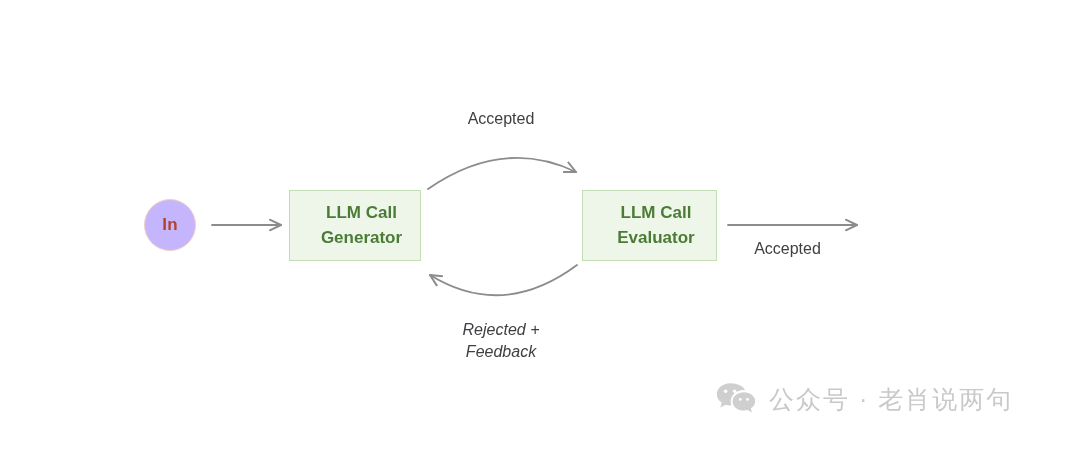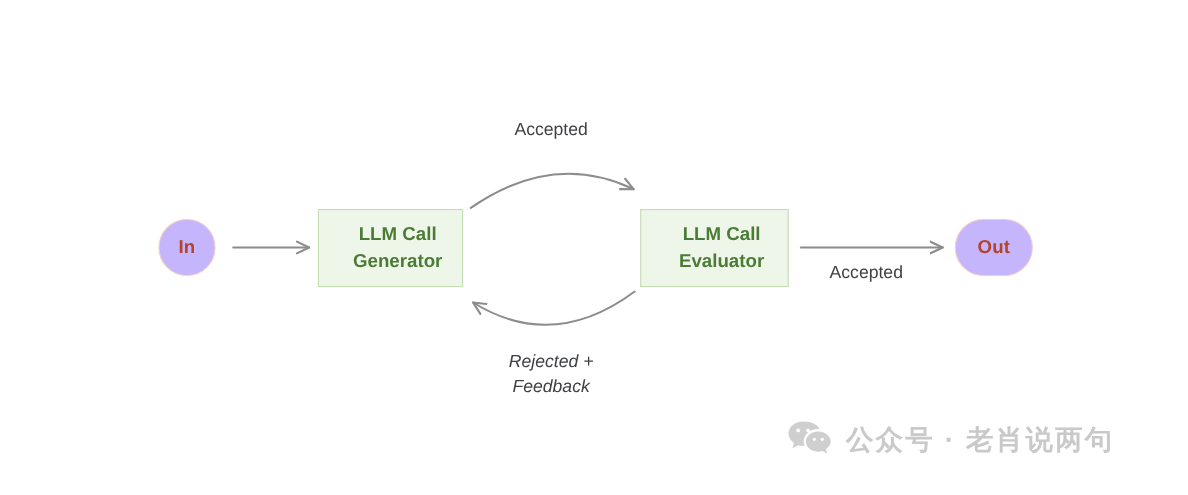--- a/index.html
+++ b/index.html
@@ -111,21 +111,20 @@
   }
 
   
   #watermark {
     position: absolute;
     left: 716px;
     top: 382px;
     display: flex;
     align-items: center;
     gap: 13px;
-    font-weight: bold;
   }
   #watermark-text {
     color: #c9c9c9;
     font-size: 25px;
     letter-spacing: 2px;
     white-space: nowrap;
   }
 </style>
 </head>
 <body>
@@ -157,21 +156,20 @@
   </svg>
 
   <div class="terminal" id="node-in">In</div>
 
   <div class="process" id="node-generator">LLM Call
 Generator</div>
 
   <div class="process" id="node-evaluator">LLM Call
 Evaluator</div>
 
-  <div class="terminal" id="node-out">Out</div>
 
   <div class="edge-label" id="label-solution">Accepted</div>
 
   <div class="edge-label" id="label-rejected">Rejected +
 Feedback</div>
 
   <div class="edge-label" id="label-accepted">Accepted</div>
 
   <div id="watermark">
     <svg width="40" height="34" viewBox="0 0 40 34">

